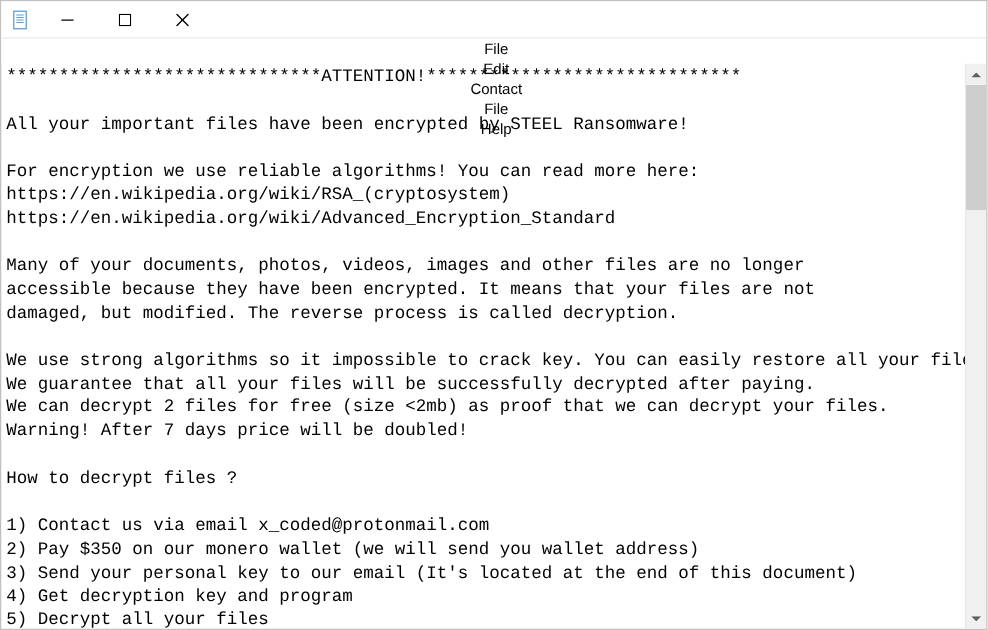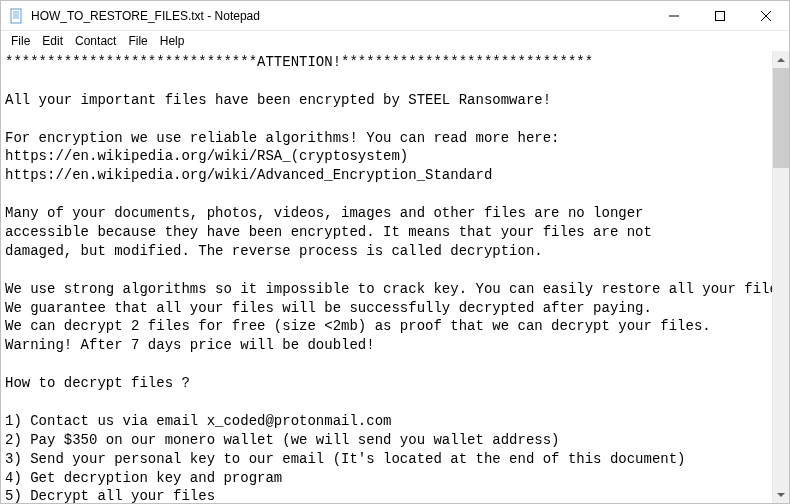--- a/index.html
+++ b/index.html
@@ -48,20 +48,21 @@
       justify-content: center;
       cursor: pointer;
     }
     .menubar {
       height: 20px;
       background: #fff;
       display: flex;
       align-items: center;
       padding-left: 4px;
       font-size: 12px;
+      flex-direction: column;
     }
     .menu-item {
       padding: 1px 6px;
       cursor: pointer;
     }
     .content-wrap {
       display: flex;
       height: calc(100% - 50px);
     }
     .content {
@@ -109,21 +110,20 @@
 <div class="titlebar">
   <div class="titlebar-icon">
     <svg width="16" height="16" viewBox="0 0 16 16">
       <rect x="2" y="1" width="10" height="14" fill="#fff" stroke="#5b9bd5" stroke-width="1"></rect>
       <line x1="4" y1="4" x2="10" y2="4" stroke="#5b9bd5" stroke-width="0.8"></line>
       <line x1="4" y1="6" x2="10" y2="6" stroke="#5b9bd5" stroke-width="0.8"></line>
       <line x1="4" y1="8" x2="10" y2="8" stroke="#5b9bd5" stroke-width="0.8"></line>
       <line x1="4" y1="10" x2="10" y2="10" stroke="#5b9bd5" stroke-width="0.8"></line>
     </svg>
   </div>
-  <div class="titlebar-title">HOW_TO_RESTORE_FILES.txt - Notepad</div>
   <div class="titlebar-buttons">
     <div class="titlebar-btn">
       <svg width="10" height="10" viewBox="0 0 10 10">
           <line x1="0" y1="5" x2="10" y2="5" stroke="#000" stroke-width="1"></line>
         </svg>
     </div>
     <div class="titlebar-btn">
       <svg width="10" height="10" viewBox="0 0 10 10">
           <rect x="0.5" y="0.5" width="9" height="9" fill="none" stroke="#000" stroke-width="1"></rect>
         </svg>

